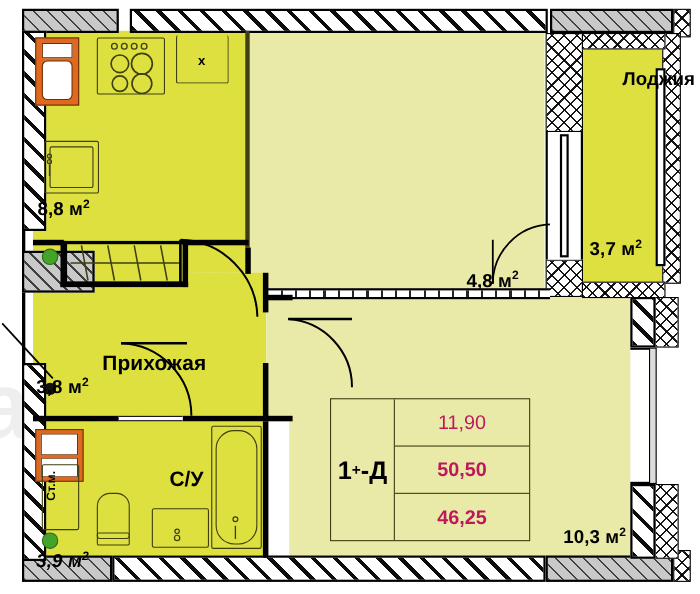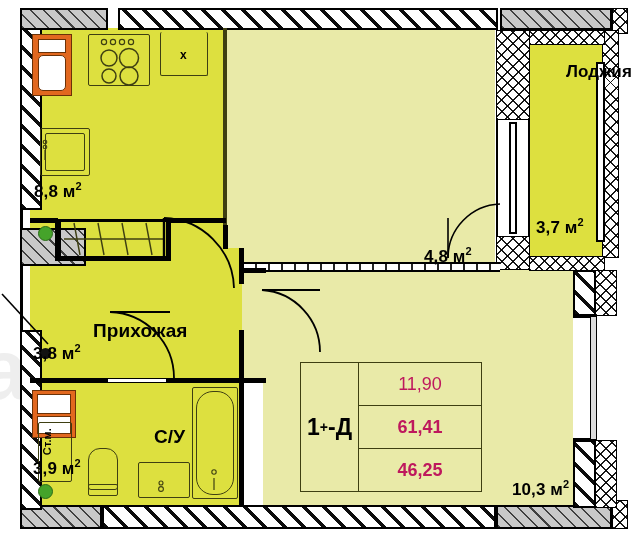--- a/index.html
+++ b/index.html
@@ -295,36 +295,36 @@
     <span>м</span><sup>2</sup>
   </div>
 
   <div class="rlabel rname" style="left:57px;top:288px;margin-top:32px;">Прихожая</div>
   <div class="rlabel rarea" style="left:33px;top:342px;">
     <span>3,8</span>
     <span>м</span><sup>2</sup>
   </div>
 
   <div class="rlabel rname" style="left:118px;top:410px;margin-top:16px;">С/У</div>
-  <div class="rlabel rarea" style="left:33px;top:457px;">
+  <div class="rlabel rarea" style="left:33px;top:500px;font-style:italic;">
     <span>3,9</span>
     <span>м</span><sup>2</sup>
   </div>
 
   <div class="rlabel rarea" style="left:512px;top:478px;">
     <span>10,3</span>
     <span>м</span><sup>2</sup>
   </div>
 
   <div id="spec" style="left:300px;top:362px;width:180px;height:128px;">
     <div class="code">
       <span>1</span>
         <sup>+</sup>
         <span>-Д</span>
     </div>
     <div class="vals">
       <div>11,90</div>
-      <div class="b">61,41</div>
+      <div class="b">50,50</div>
       <div class="b">46,25</div>
     </div>
   </div>
 
 </div>
 
 </body></html>

